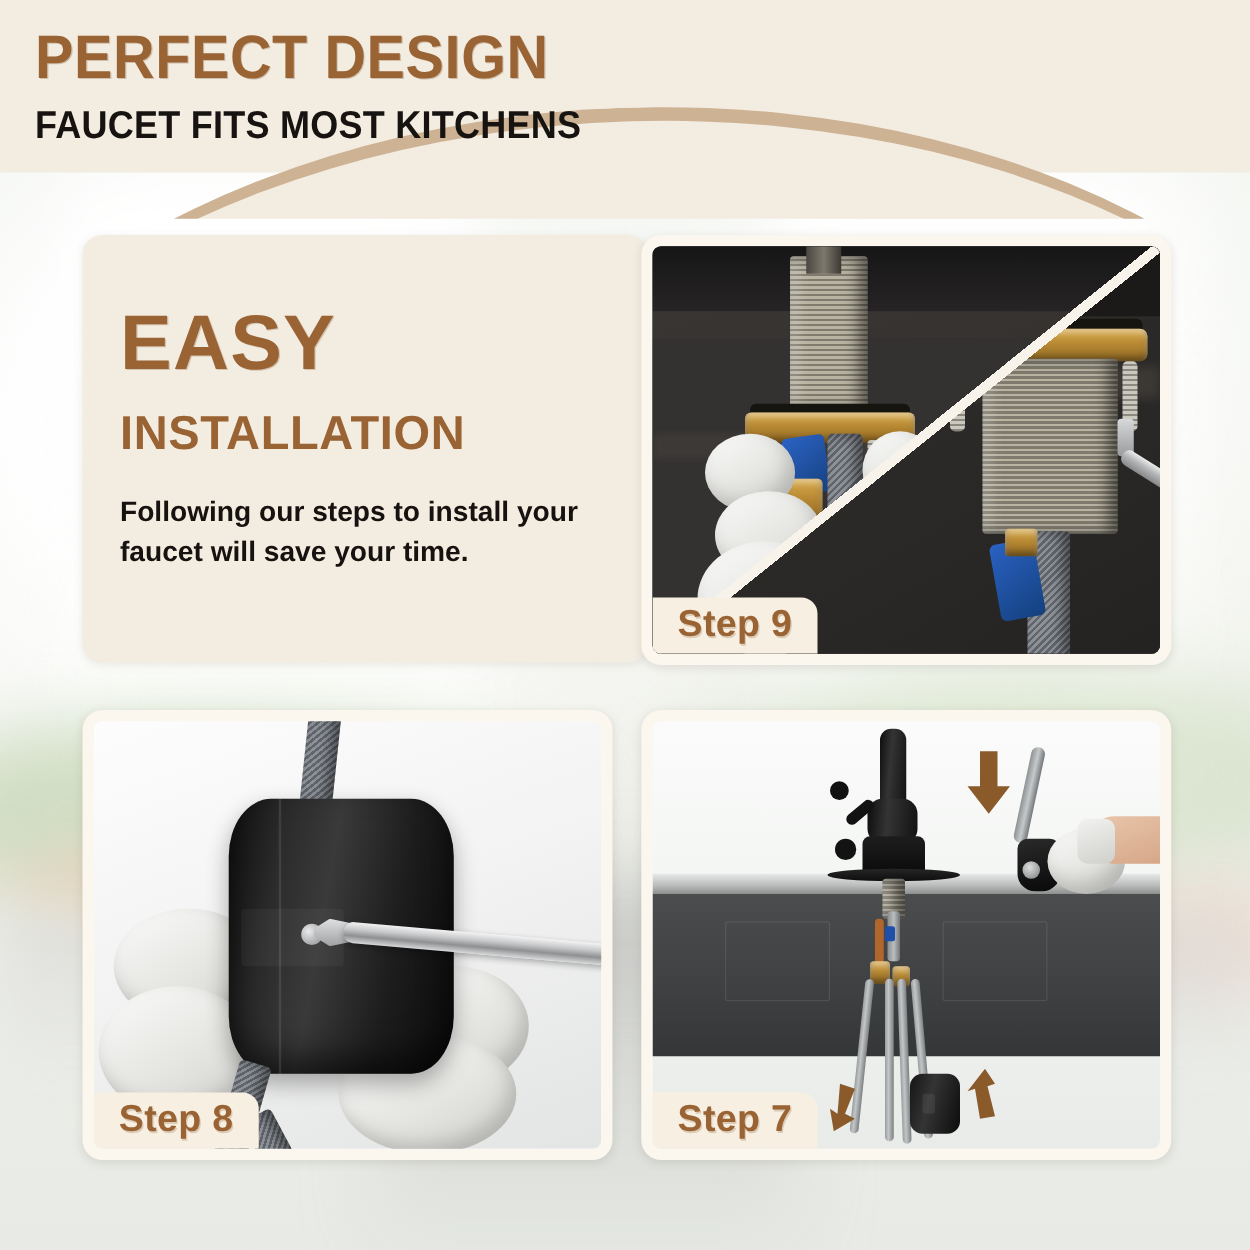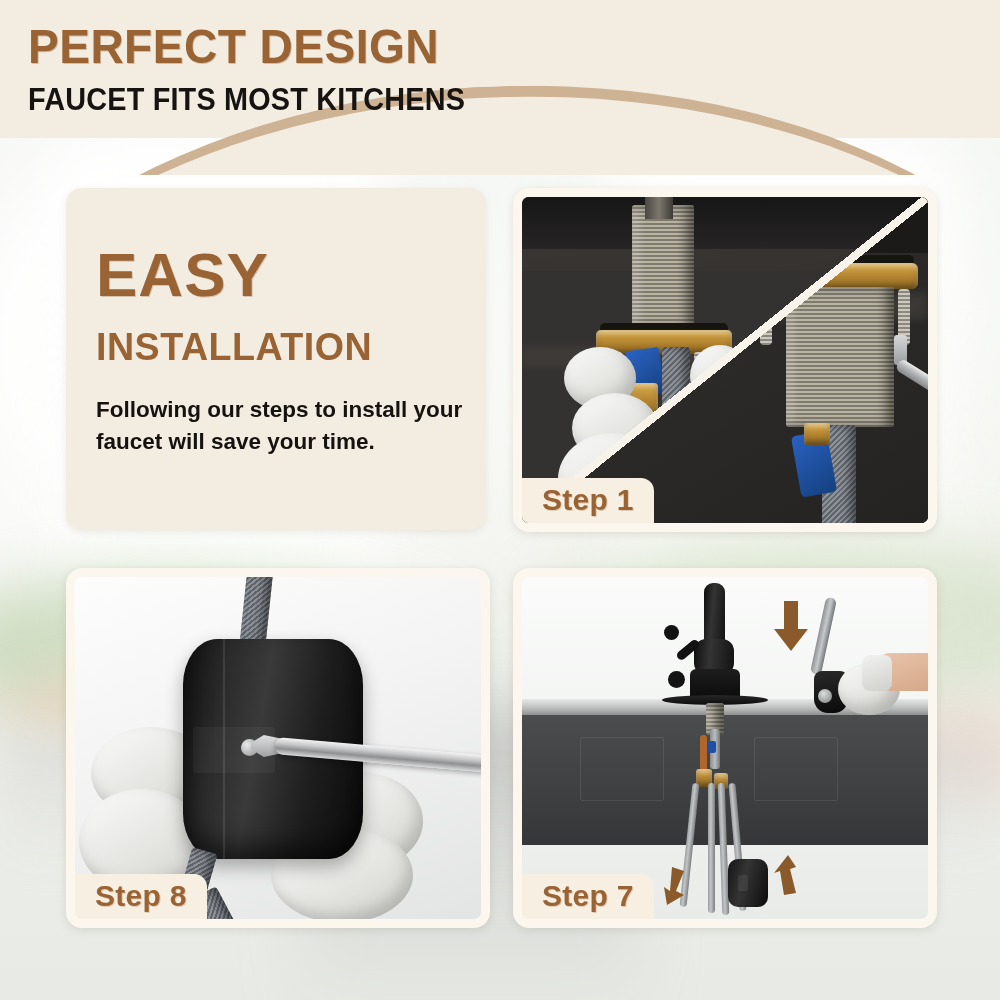--- a/index.html
+++ b/index.html
@@ -101,21 +101,21 @@
     transform:scaleX(.92);
   }
   .logo-tag{
     position:absolute;left:0;top:98px;width:180px;text-align:center;
     font-size:9.5px;font-weight:bold;letter-spacing:1.4px;color:#2a241f;
     transform:scaleX(.95);
   }
 
   
   .panel{
-    position:absolute;border-radius:16px;overflow:hidden;
+    position:absolute;border-radius:16px;overflow:hidden;padding-left:32px;
   }
   .panel-text{
     left:66px;top:188px;width:420px;height:342px;
     background:#f3ece1;
     box-shadow:0 2px 7px rgba(120,110,95,.13);
   }
   .panel-photo{
     background:#fbf6ee;
     padding:9px;box-sizing:border-box;
     box-shadow:0 2px 8px rgba(120,110,95,.18);
@@ -305,21 +305,21 @@
 
         <div style="position:absolute;left:372px;top:138px;width:13px;height:30px;background:linear-gradient(180deg,#d7d8d9,#9a9c9d);border-radius:3px;"></div>
         <div style="position:absolute;left:376px;top:160px;width:90px;height:13px;background:linear-gradient(180deg,#eceded,#b4b6b7 45%,#86888a);border-radius:6px;transform:rotate(32deg);transform-origin:left center;"></div>
 
         <div class="hose" style="position:absolute;left:300px;top:228px;width:34px;height:110px;"></div>
         <div style="position:absolute;left:274px;top:236px;width:36px;height:62px;background:linear-gradient(150deg,#2a62c3,#14407e);border-radius:5px;transform:rotate(-10deg);"></div>
         <div class="brass" style="position:absolute;left:282px;top:226px;width:26px;height:22px;border-radius:3px;"></div>
       </div>
 
       <div class="s1-diag"></div>
-      <div class="step-tab">Step 1</div>
+      <div class="step-tab">Step 9</div>
     </div>
   </div>
 
   <div class="panel panel-photo p2">
     <div class="photo-inner" style="background:#fafafa;">
       <div class="s2-bg"></div>
 
       <div class="hose" style="position:absolute;left:168px;top:-6px;width:26px;height:80px;transform:rotate(6deg);"></div>
 
       <div class="glove" style="position:absolute;left:16px;top:150px;width:120px;height:92px;"></div>

